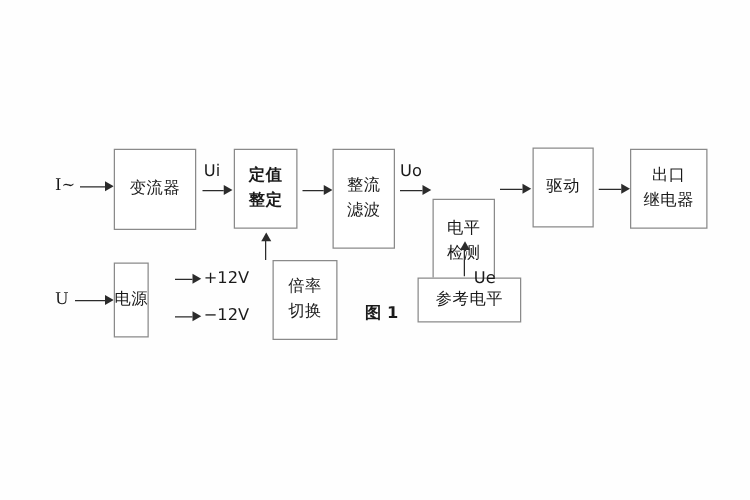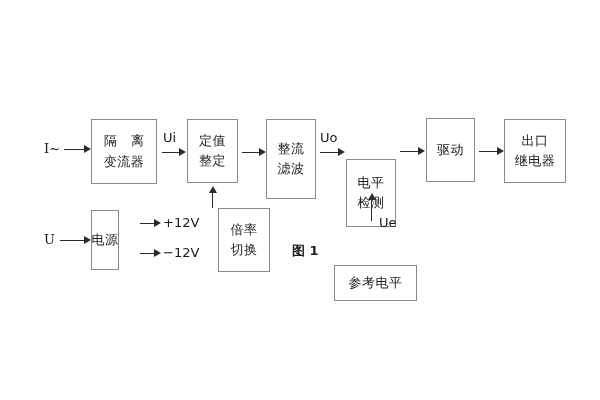--- a/index.html
+++ b/index.html
@@ -71,29 +71,28 @@
 </head>
 <body>
 
 <div id="canvas">
 
   <span class="label serif" style="left:44px; top:142px;">I~</span>
   <div class="hline" style="left:64px; top:149px; width:20px;"></div>
   <div class="arrow-r" style="left:84px; top:145px;"></div>
 
   <div class="box" style="left:91px; top:119px; width:66px; height:65px;">
-    <span class="ln wide">隔 离</span>
     <span class="ln">变流器</span>
   </div>
 
   <span class="label" style="left:163px; top:131px;">Ui</span>
   <div class="hline" style="left:162px; top:152px; width:17px;"></div>
   <div class="arrow-r" style="left:179px; top:148px;"></div>
 
-  <div class="box" style="left:187px; top:119px; width:51px; height:64px;">
+  <div class="box" style="left:187px; top:119px; width:51px; height:64px;font-weight:bold;">
     <span class="ln">定值</span>
     <span class="ln">整定</span>
   </div>
 
   <div class="hline" style="left:242px; top:152px; width:17px;"></div>
   <div class="arrow-r" style="left:259px; top:148px;"></div>
 
   <div class="box" style="left:266px; top:119px; width:50px; height:80px;">
     <span class="ln">整流</span>
     <span class="ln">滤波</span>
@@ -140,21 +139,21 @@
   <span class="label" style="left:163px; top:246px;">−12V</span>
 
   <div class="box" style="left:186px; top:208px; width:52px; height:64px;margin-left:32px;">
     <span class="ln">倍率</span>
     <span class="ln">切换</span>
   </div>
 
   <div class="vline" style="left:212px; top:192px; height:16px;"></div>
   <div class="arrow-u" style="left:209px; top:186px;"></div>
 
-  <div class="box" style="left:334px; top:222px; width:83px; height:36px;margin-top:43px;">
+  <div class="box" style="left:334px; top:222px; width:83px; height:36px;">
     <span class="ln">参考电平</span>
   </div>
 
   <div class="vline" style="left:371px; top:199px; height:22px;"></div>
   <div class="arrow-u" style="left:368px; top:193px;"></div>
   <span class="label" style="left:379px; top:195px;margin-top:21px;">Ue</span>
 
   <span class="label" style="left:292px; top:244px;font-weight:bold;">图 1</span>
 
 </div>

